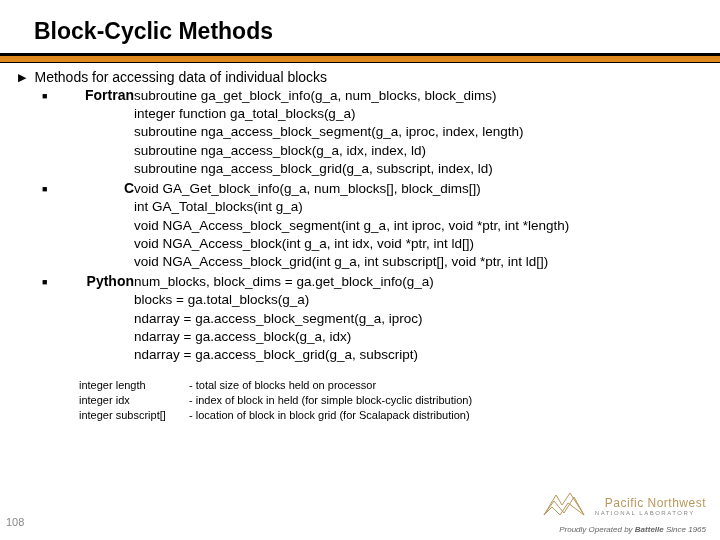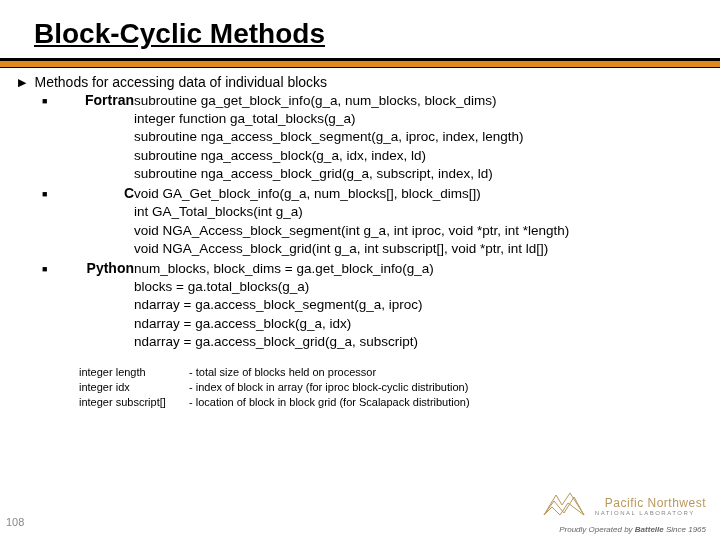--- a/index.html
+++ b/index.html
@@ -9,24 +9,23 @@
     font-family: Arial, Helvetica, sans-serif;
     background: #fff;
     position: relative;
     overflow: hidden;
   }
   .title-band {
     background: #fff;
     padding: 18px 0 8px 34px;
   }
   .title {
-    font-size: 28px;
+    font-size: 23px;
     font-weight: bold;
     color: #000;
-    text-decoration: underline;
   }
   .orange-band {
     background: #e08a1e;
     height: 10px;
     border-top: 3px solid #000;
     border-bottom: 1px solid #000;
   }
   .content {
     padding: 6px 10px 0 18px;
   }
@@ -156,41 +155,42 @@
     </div>
   </div>
 
   <div class="lang-row">
     <span class="sq">■</span>
     <span class="lang-label">C</span>
     <div class="api-lines">
       <div>void GA_Get_block_info(g_a, num_blocks[], block_dims[])</div>
       <div>int GA_Total_blocks(int g_a)</div>
       <div>void NGA_Access_block_segment(int g_a, int iproc, void *ptr, int *length)</div>
+      <div>void NGA_Access_block(int g_a, int idx, void *ptr, int ld[])</div>
       <div>void NGA_Access_block_grid(int g_a, int subscript[], void *ptr, int ld[])</div>
     </div>
   </div>
 
   <div class="lang-row">
     <span class="sq">■</span>
     <span class="lang-label">Python</span>
     <div class="api-lines">
       <div>num_blocks, block_dims = ga.get_block_info(g_a)</div>
       <div>blocks = ga.total_blocks(g_a)</div>
       <div>ndarray = ga.access_block_segment(g_a, iproc)</div>
       <div>ndarray = ga.access_block(g_a, idx)</div>
       <div>ndarray = ga.access_block_grid(g_a, subscript)</div>
     </div>
   </div>
 
   <div class="notes">
     <div>integer length</div>
     <div>- total size of blocks held on processor</div>
     <div>integer idx</div>
-    <div>- index of block in array (for iproc block-cyclic distribution)</div>
+    <div>- index of block in held (for simple block-cyclic distribution)</div>
     <div>integer subscript[]</div>
     <div>- location of block in block grid (for Scalapack distribution)</div>
   </div>
 </div>
 
 <div class="footer">
   <div class="page-num">108</div>
   <div class="logo-block">
     <span class="logo-svg">
       <svg width="44" height="30" viewBox="0 0 44 30">

